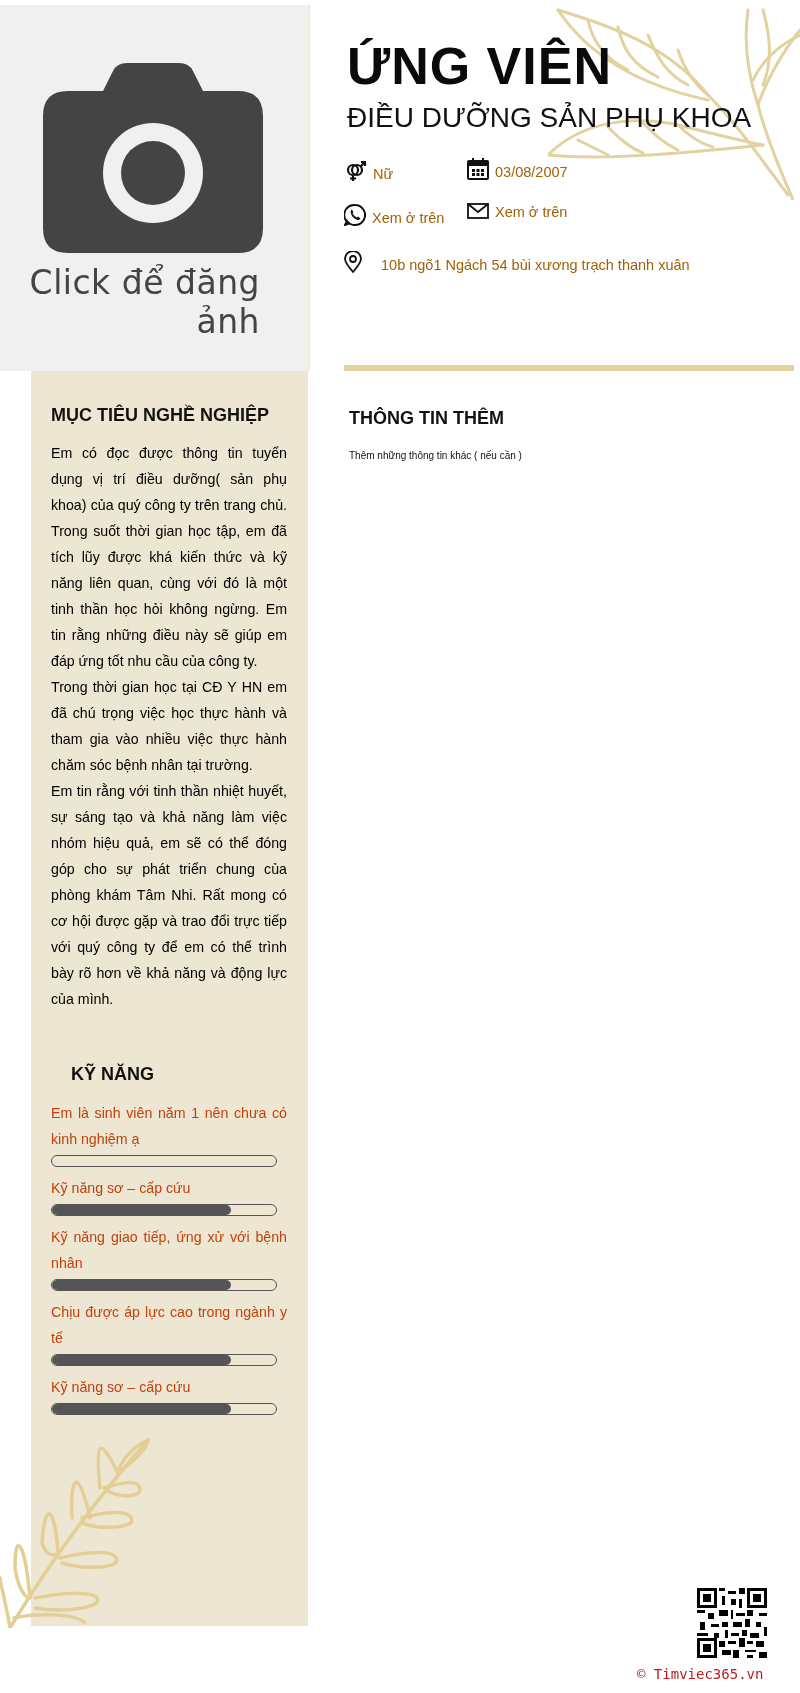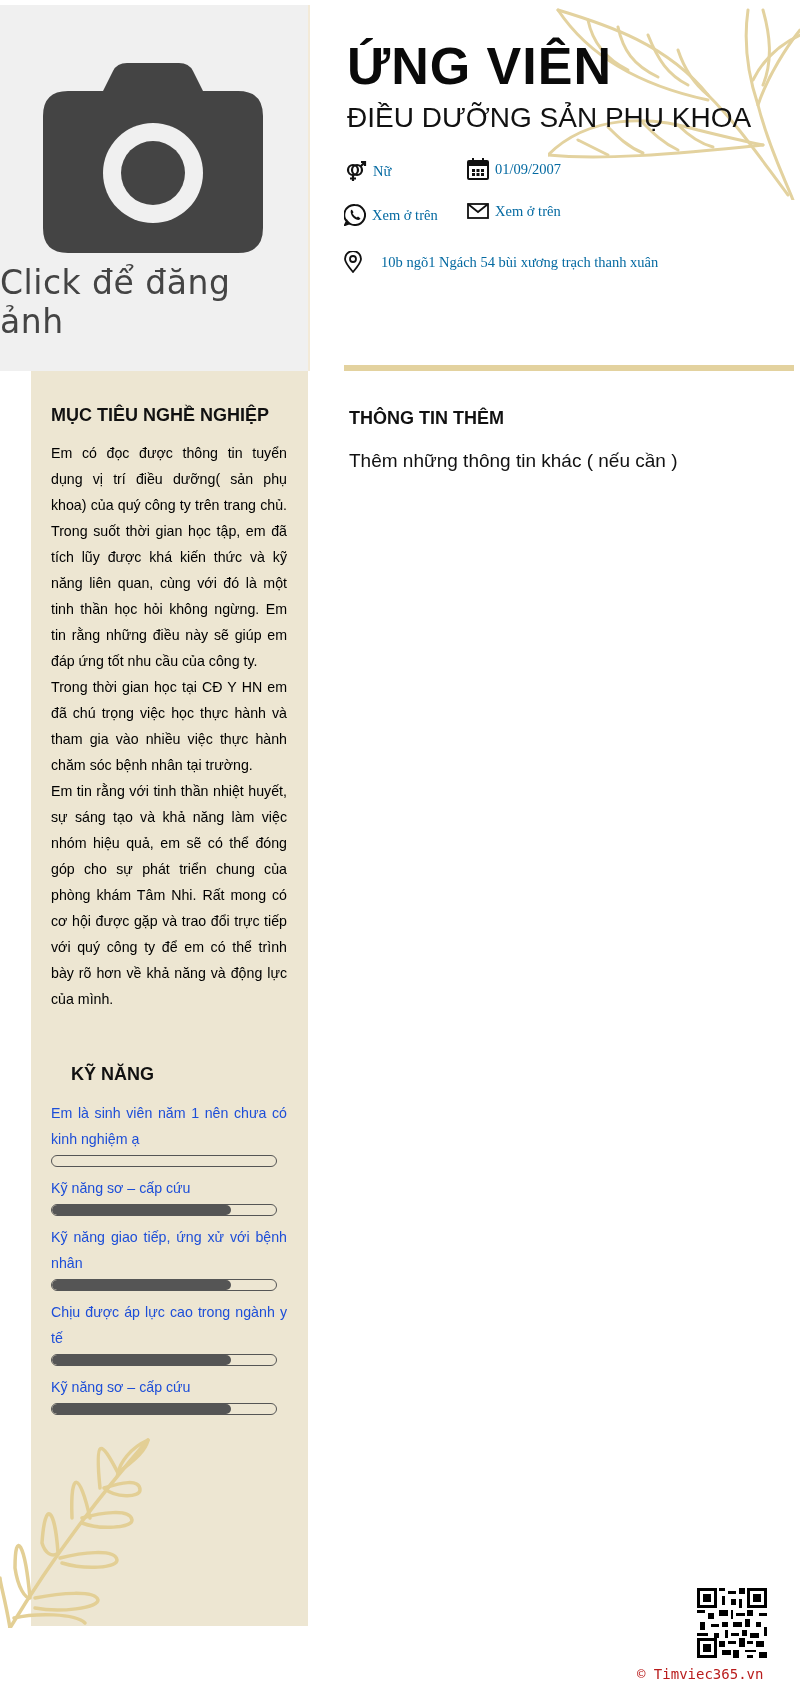--- a/index.html
+++ b/index.html
@@ -1,37 +1,37 @@
 <!DOCTYPE html>
 <html><head>
 <meta charset="utf-8">
 <style>
   html, body { margin:0; padding:0; background:#ffffff; }
   body { width:800px; height:1693px; position:relative; overflow:hidden; font-family:"Liberation Sans", sans-serif; color:#111; }
   .photo { position:absolute; left:0; top:5px; width:308px; height:366px; background:#f0f0f0; cursor:pointer; }
   .photo .cam { position:absolute; left:43px; top:58px; width:220px; height:190px; }
-  .photo .cap { position:absolute; left:0; width:260px; top:258px; text-align:left; font-family:"DejaVu Sans", sans-serif; font-size:33px; color:#444; letter-spacing:0.5px; }
+  .photo .cap { position:absolute; left:0; width:260px; top:258px; text-align:right; font-family:"DejaVu Sans", sans-serif; font-size:33px; color:#444; letter-spacing:0.5px; }
   .photo-edge { position:absolute; left:308px; top:5px; width:2px; height:366px; background:#f3ead8; }
   .leftcol { position:absolute; left:31px; top:371px; width:277px; height:1255px; background:#ede6d2; }
   .leaf-bottom { position:absolute; left:0; top:1418px; width:160px; height:210px; }
   .leaf-top { position:absolute; left:548px; top:5px; width:252px; height:195px; }
   .sec-title { position:absolute; font-weight:bold; font-size:18px; color:#111; }
   .obj { position:absolute; left:51px; top:440px; width:236px; font-size:14.2px; line-height:26px; text-align:justify; color:#000000; }
   .obj p { margin:0; }
   .skills { position:absolute; left:51px; top:1100px; width:236px; }
-  .skill-name { font-size:14.2px; line-height:26px; text-align:justify; color:#1d4ed8; }
+  .skill-name { font-size:14.2px; line-height:26px; text-align:justify; color:#c2410c; }
   .bar { width:224px; height:10px; border:1px solid #555; border-radius:6px; margin:3px 0 8px 0; position:relative; overflow:hidden; background:transparent; }
   .bar .fill { position:absolute; left:0; top:0; bottom:0; background:#555; border-radius:6px; }
   .name { position:absolute; left:347px; top:36px; font-size:52px; font-weight:bold; letter-spacing:1px; color:#0a0a0a; }
   .job { position:absolute; left:347px; top:102px; font-size:28px; color:#111; }
-  .info { position:absolute; font-size:14.5px; color:#0369a1; display:flex; align-items:center; gap:6px;font-family:Liberation Serif, serif; }
+  .info { position:absolute; font-size:14.5px; color:#a16207; display:flex; align-items:flex-end; gap:6px; }
   .info svg { flex:none; }
   .rule { position:absolute; left:344px; top:365px; width:450px; height:6px; background:#e3d29f; }
   .more-title { position:absolute; left:349px; top:408px; }
-  .more-text { position:absolute; left:349px; top:450px; font-size:19px; color:#111; }
+  .more-text { position:absolute; left:349px; top:450px; font-size:10px; color:#111; }
   .qr { position:absolute; left:697px; top:1588px; width:70px; height:70px; }
   .footer { position:absolute; left:637px; top:1666px; font-family:"DejaVu Sans Mono", monospace; font-size:14px; color:#b91c1c; }
 </style>
 </head>
 <body>
 
 <svg class="leaf-top" viewBox="0 0 252 195" fill="none" stroke="#e3d29f" stroke-width="3" stroke-linecap="round">
   <path d="M10 5 C60 20 120 40 160 90 C190 120 210 150 240 190"></path>
   <path d="M10 5 C40 50 90 80 160 95"></path>
   <path d="M40 15 C45 40 60 55 80 65"></path>
@@ -136,21 +136,21 @@
     <rect x="1" y="3" width="20" height="5" fill="#111"></rect>
     <rect x="5" y="0" width="2" height="5" fill="#111"></rect>
       <rect x="15" y="0" width="2" height="5" fill="#111"></rect>
     <rect x="5" y="11" width="3" height="3" fill="#111"></rect>
       <rect x="9.5" y="11" width="3" height="3" fill="#111"></rect>
       <rect x="14" y="11" width="3" height="3" fill="#111"></rect>
     <rect x="5" y="15" width="3" height="3" fill="#111"></rect>
       <rect x="9.5" y="15" width="3" height="3" fill="#111"></rect>
       <rect x="14" y="15" width="3" height="3" fill="#111"></rect>
   </svg>
-  <span>01/09/2007</span>
+  <span>03/08/2007</span>
 </div>
 <div class="info" style="left:344px; top:204px;">
   <svg width="22" height="22" viewBox="0 0 22 22">
     <path d="M11 1 A10 10 0 1 1 3 17 L1 21 L5 19.5 A10 10 0 0 1 11 1 Z" fill="none" stroke="#111" stroke-width="2"></path>
     <path d="M7 6 Q6 8 8 12 Q11 16 15 16 L16.5 14.5 L14 12.5 L12.8 13.5 Q10 12 8.5 9.5 L9.5 8.2 L8 5.8 Z" fill="#111"></path>
   </svg>
   <span>Xem ở trên</span>
 </div>
 <div class="info" style="left:467px; top:202px;">
   <svg width="22" height="18" viewBox="0 0 22 18" fill="none" stroke="#111" stroke-width="1.8">

